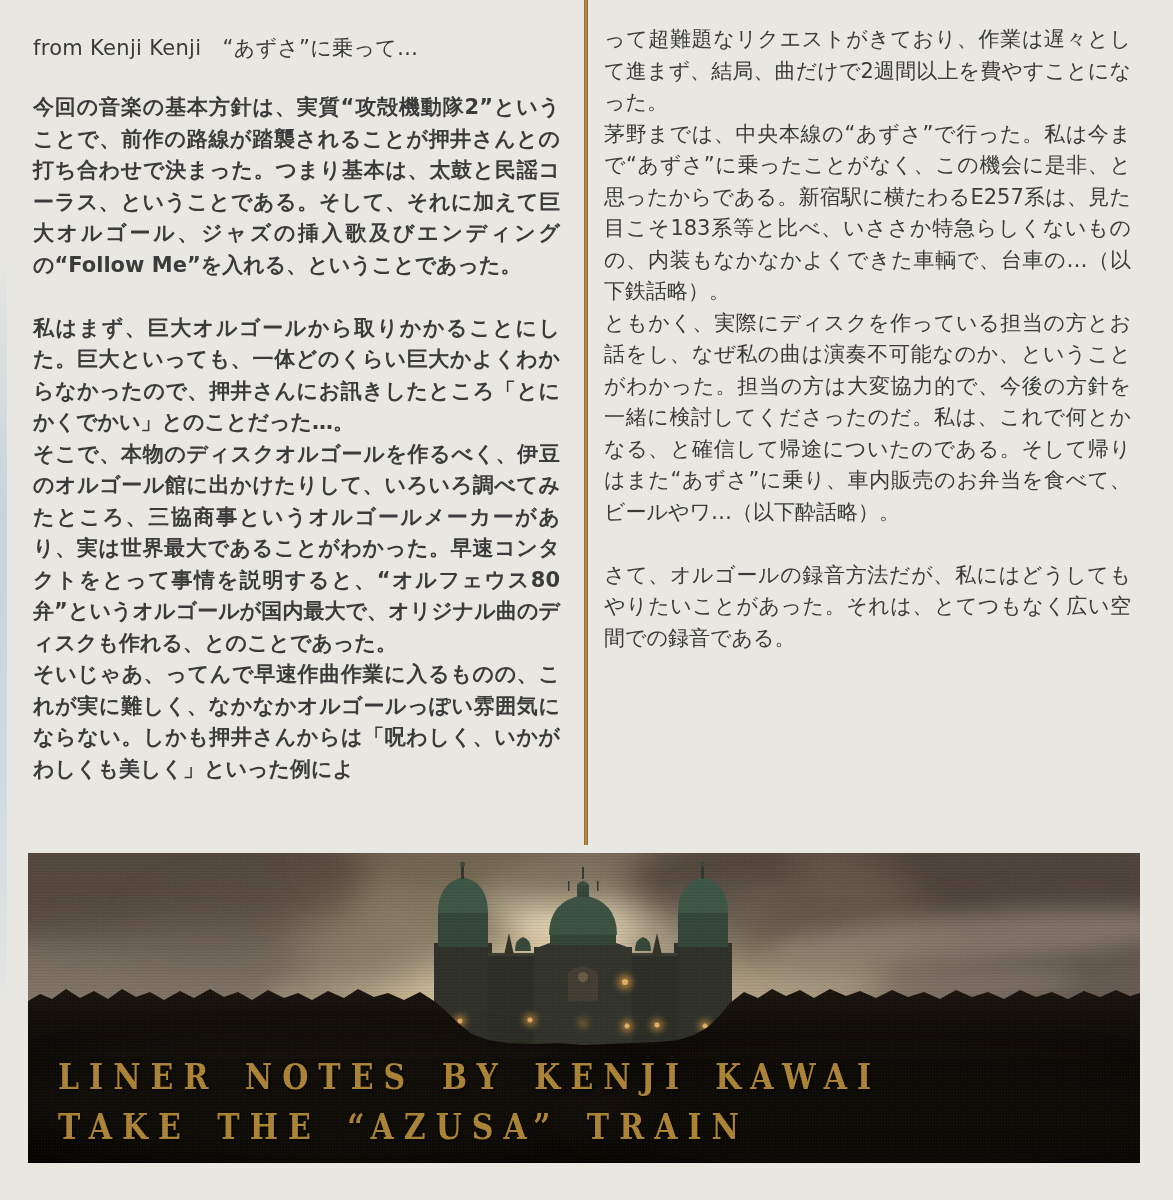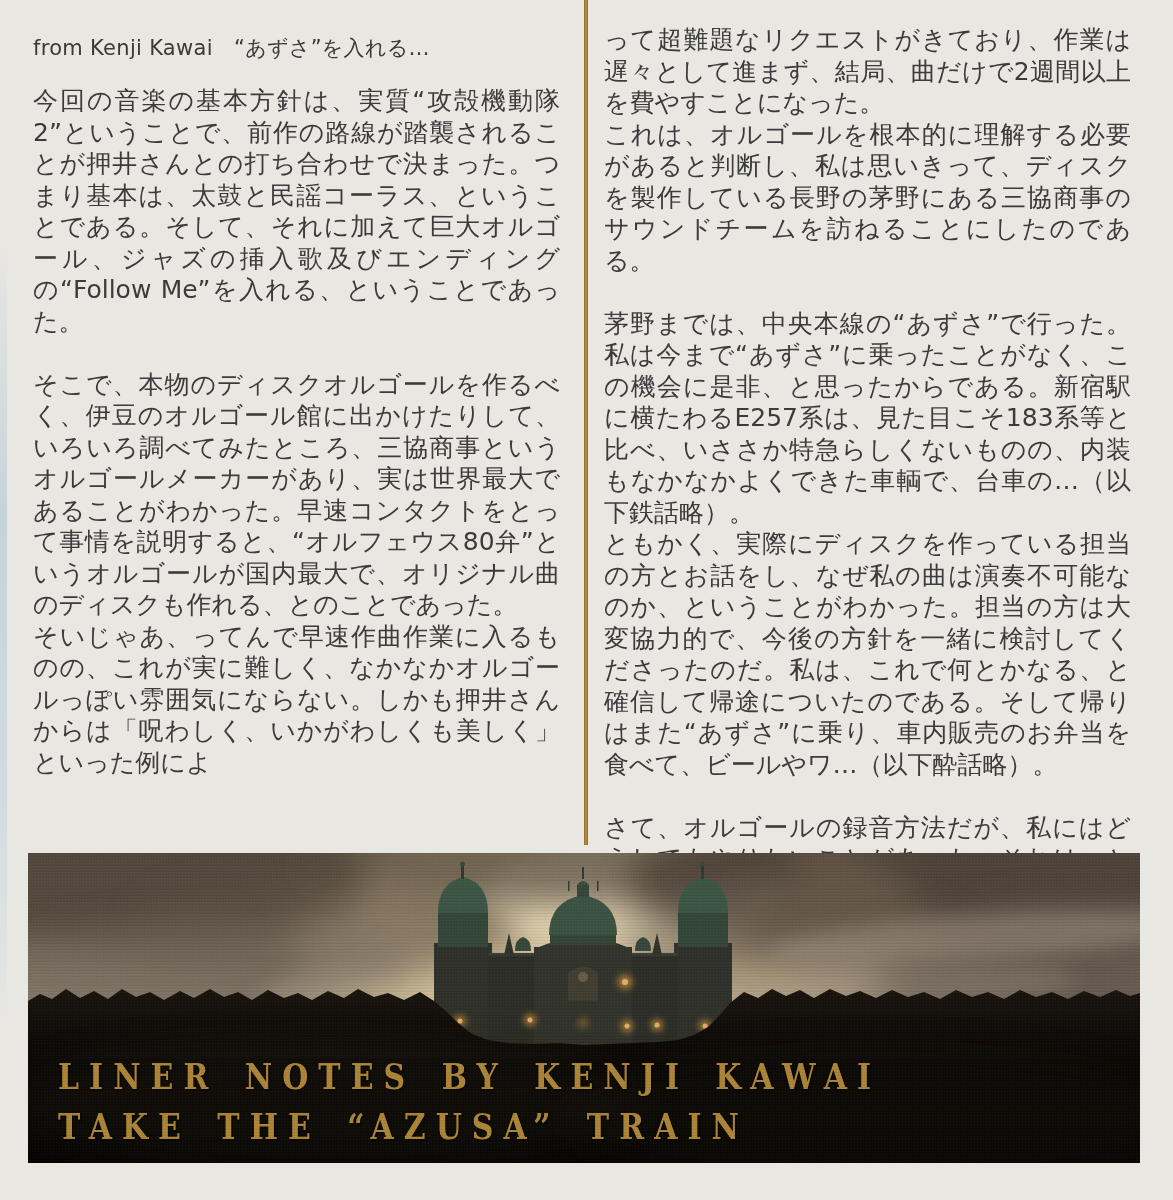--- a/index.html
+++ b/index.html
@@ -26,26 +26,26 @@
     white-space: nowrap;
   }
 
   .divider {
     position: absolute; left: 584px; top: 0; width: 4px; height: 845px;
     background: linear-gradient(90deg, #8d6423, #c0924a 45%, #8d6423);
   }
 
   .col {
     position: absolute; width: 527px;
-    font-size: 25px; line-height: 31.5px;
+    font-size: 21px; line-height: 31.5px;
     color: #3b3b3b; text-align: justify;
   }
   .col p { margin: 0; }
   .col p.gap-after { margin-bottom: 31.5px; }
-  .col-left  { left: 33px;  top: 85px; }
+  .col-left  { left: 33px;  top: 92px; font-weight: bold; }
   .col-right { left: 604px; top: 24px; }
 
   
   .photo {
     position: absolute; left: 28px; top: 853px; width: 1112px; height: 310px;
     background: #6f655a; overflow: hidden;
   }
   .photo svg { position: absolute; left: 0; top: 0; display: block; }
   .caption {
     position: absolute; left: 30px;
@@ -65,33 +65,33 @@
       repeating-linear-gradient(0deg, rgba(0,0,0,.05) 0 1px, transparent 1px 3px);
     background-size: 3px 3px, auto;
     mix-blend-mode: normal;
   }
 </style>
 </head>
 <body>
 
 <div class="page">
 
-  <div class="header-line">from Kenji Kawai　“あずさ”を入れる…</div>
+  <div class="header-line">from Kenji Kenji　“あずさ”に乗って…</div>
 
   <div class="divider"></div>
 
   <div class="col col-left">
     <p class="gap-after">今回の音楽の基本方針は、実質“攻殻機動隊2”ということで、前作の路線が踏襲されることが押井さんとの打ち合わせで決まった。つまり基本は、太鼓と民謡コーラス、ということである。そして、それに加えて巨大オルゴール、ジャズの挿入歌及びエンディングの“Follow Me”を入れる、ということであった。</p>
+    <p>私はまず、巨大オルゴールから取りかかることにした。巨大といっても、一体どのくらい巨大かよくわからなかったので、押井さんにお訊きしたところ「とにかくでかい」とのことだった…。</p>
     <p>そこで、本物のディスクオルゴールを作るべく、伊豆のオルゴール館に出かけたりして、いろいろ調べてみたところ、三協商事というオルゴールメーカーがあり、実は世界最大であることがわかった。早速コンタクトをとって事情を説明すると、“オルフェウス80弁”というオルゴールが国内最大で、オリジナル曲のディスクも作れる、とのことであった。</p>
     <p>そいじゃあ、ってんで早速作曲作業に入るものの、これが実に難しく、なかなかオルゴールっぽい雰囲気にならない。しかも押井さんからは「呪わしく、いかがわしくも美しく」といった例によ</p>
   </div>
 
   <div class="col col-right">
     <p>って超難題なリクエストがきており、作業は遅々として進まず、結局、曲だけで2週間以上を費やすことになった。</p>
-    <p class="gap-after">これは、オルゴールを根本的に理解する必要があると判断し、私は思いきって、ディスクを製作している長野の茅野にある三協商事のサウンドチームを訪ねることにしたのである。</p>
     <p>茅野までは、中央本線の“あずさ”で行った。私は今まで“あずさ”に乗ったことがなく、この機会に是非、と思ったからである。新宿駅に横たわるE257系は、見た目こそ183系等と比べ、いささか特急らしくないものの、内装もなかなかよくできた車輌で、台車の…（以下鉄話略）。</p>
     <p class="gap-after">ともかく、実際にディスクを作っている担当の方とお話をし、なぜ私の曲は演奏不可能なのか、ということがわかった。担当の方は大変協力的で、今後の方針を一緒に検討してくださったのだ。私は、これで何とかなる、と確信して帰途についたのである。そして帰りはまた“あずさ”に乗り、車内販売のお弁当を食べて、ビールやワ…（以下酔話略）。</p>
     <p>さて、オルゴールの録音方法だが、私にはどうしてもやりたいことがあった。それは、とてつもなく広い空間での録音である。</p>
   </div>
 
   <div class="photo">
     <svg width="1112" height="310" viewBox="0 0 1112 310" preserveAspectRatio="none">
       <defs>
         <linearGradient id="sky" x1="0" y1="0" x2="0" y2="1">
           <stop offset="0" stop-color="#685e53"></stop>

